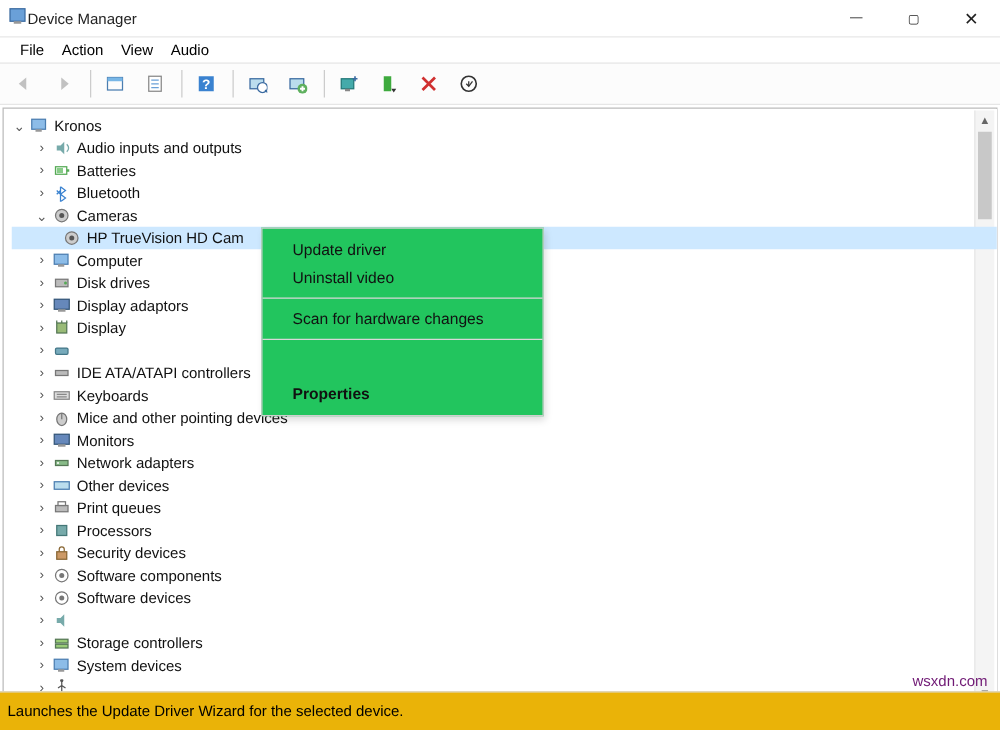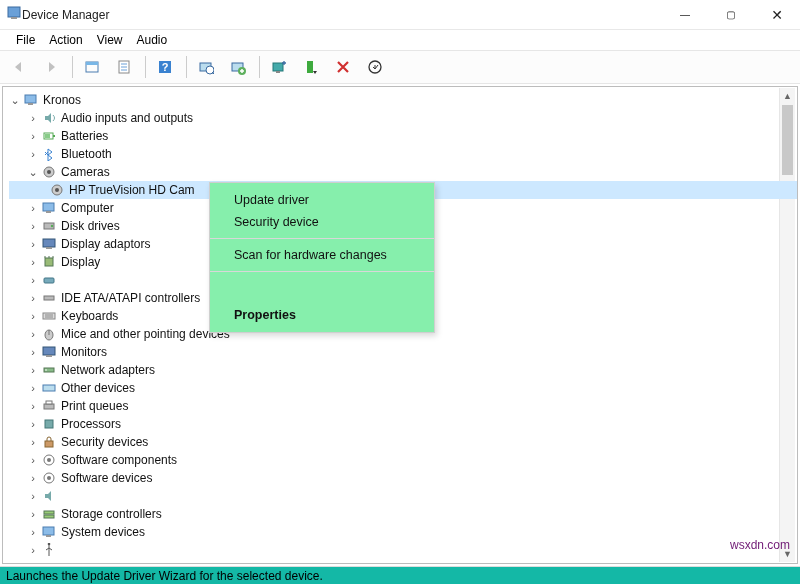--- a/index.html
+++ b/index.html
@@ -77,38 +77,38 @@
     .lv0 { padding-left: 0px; }
     .lv1 { padding-left: 18px; }
     .lv2 { padding-left: 40px; }
     .selected {
       background: #cde8ff;
     }
     .ctx {
       position: absolute;
       left: 209px; top: 182px;
       width: 226px;
-      background: #86efac;
+      background: #22c55e;
       border: 1px solid #cfcfcf;
       box-shadow: 2px 3px 6px rgba(0,0,0,.15);
       padding: 6px 0;
       z-index: 50;
     }
     .ctx-item {
       padding: 4px 18px 4px 24px;
       font-size: 12.5px;
       color: #111;
     }
     .ctx-item.bold { font-weight: 700; margin-top: 32px; }
     .ctx-sep { height:1px; background:#d8d8d8; margin:5px 0; }
     .hl { border: 2px solid #d02020; display:inline-block; padding: 1px 3px; margin-left:-5px; margin-top:-2px;}
     .statusbar {
       position: absolute; bottom:0; left:0; right:0;
-      height: 18px;
-      background:#14b8a6;
+      height: 31px;
+      background:#eab308;
       display:flex; align-items:center;
       padding: 0 6px;
       font-size: 12px;
       border-top:1px solid #ddd;
     }
     .watermark {
       position:absolute; right:10px; bottom:32px;
       font-size:12px; color:#701a75;
       z-index:60;
     }
@@ -481,21 +481,21 @@
             <path d="M7 1v12M7 5l-3 2M7 5l3 2" stroke="#555" fill="none"></path>
             <circle cx="7" cy="1" r="1.3" fill="#555"></circle>
           </svg>
         </span>
       </div>
     </div>
 </div>
 
 <div class="ctx">
   <div class="ctx-item"><span>Update driver</span></div>
-  <div class="ctx-item"><span>Security device</span></div>
+  <div class="ctx-item"><span>Uninstall video</span></div>
   <div class="ctx-sep"></div>
   <div class="ctx-item"><span>Scan for hardware changes</span></div>
   <div class="ctx-sep"></div>
   <div class="ctx-item bold"><span>Properties</span></div>
 </div>
 
 <div class="watermark">wsxdn.com</div>
 
 <div class="statusbar">
   <span>Launches the Update Driver Wizard for the selected device.</span>

